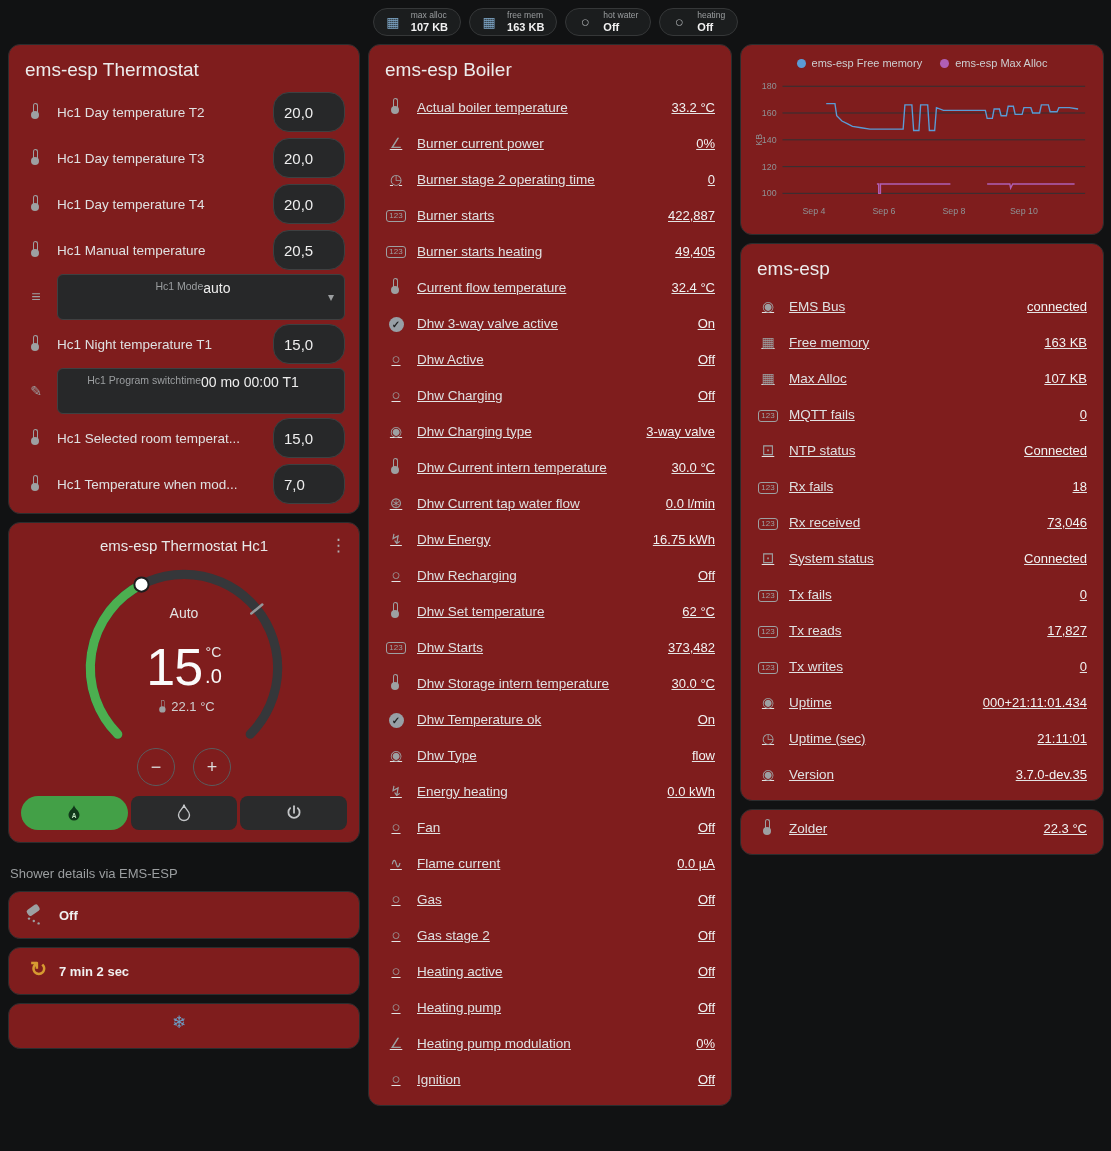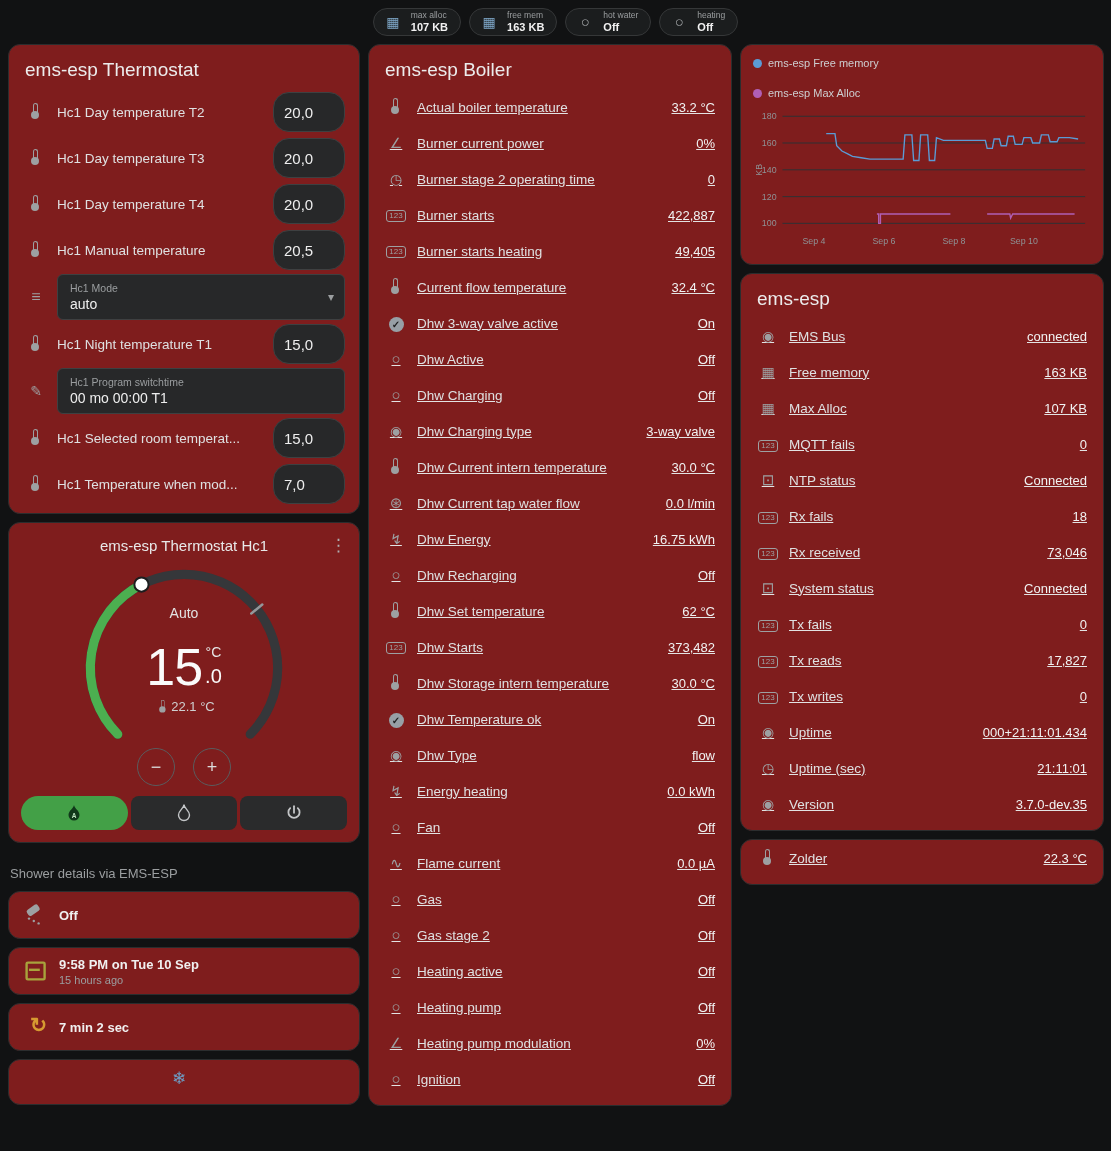--- a/index.html
+++ b/index.html
@@ -62,21 +62,21 @@
   [data-icon="calendar"]::before { content:""; position:absolute; left:2px; top:2px; width:13px; height:12px;
       border:2px solid #a8a33c; border-radius:2px; }
   [data-icon="calendar"]::after  { content:""; position:absolute; left:5px; top:8px; width:9px; height:2px; background:#a8a33c; }
 
   
   .t-row { display:flex; align-items:center; min-height:46px; padding:1px 14px 1px 16px; }
   .t-label { flex:1; font-size:13.5px; color:#dfe0e1; padding-right:8px; white-space:nowrap; overflow:hidden; }
   .num-input { width:72px; height:40px; background:#272829; border:1px solid #3e4041; border-radius:16px;
                color:#eee; font-size:15px; padding:0 10px; }
   .field { flex:1; background:#272829; border:1px solid #3e4041; border-radius:6px; min-height:46px;
-           display:flex; flex-direction:column; justify-content:center; padding:5px 28px 6px 12px;
+           display:flex; flex-direction:row; justify-content:center; padding:5px 28px 6px 12px;
            position:relative; cursor:pointer; }
   .field-label { font-size:10.5px; color:#9b9ea0; margin-bottom:2px; }
   .field-value { font-size:14px; color:#eee; }
   .caret { position:absolute; right:10px; top:50%; transform:translateY(-50%); color:#9b9ea0; font-size:12px; }
   .caret::before { content:"▾"; }
   .rows-pad { padding-bottom:6px; }
 
   
   .dial-title { position:relative; text-align:center; padding:14px 16px 0; font-size:15px; color:#e8e8e8; }
   .kebab { position:absolute; right:12px; top:12px; color:#aeb0b2; font-size:17px; cursor:pointer; }
@@ -117,21 +117,21 @@
   .partial-card { height:46px; display:flex; justify-content:center; padding-top:10px; cursor:pointer; }
 
   
   .e-row { display:flex; align-items:center; height:36px; padding:0 16px; cursor:pointer;text-decoration:underline; }
   .e-label { flex:1; font-size:13.5px; color:#dfe0e1; white-space:nowrap; overflow:hidden; text-overflow:ellipsis; }
   .e-value { font-size:13px; color:#f1f2f2; margin-left:8px; white-space:nowrap; }
   .rows-bpad { padding-bottom:8px; }
 
   
   .chart-card { padding:8px 12px 6px; }
-  .legend { display:flex; justify-content:space-between; gap:18px; padding:4px 0 4px;flex-direction:column; }
+  .legend { display:flex; justify-content:center; gap:18px; padding:4px 0 4px; }
   .legend-item { display:flex; align-items:center; gap:6px; font-size:11px; color:#cdced0; cursor:pointer; }
   .legend-dot { width:9px; height:9px; border-radius:50%; display:inline-block; background:#555; }
   .memchart { width:100%; display:block; }
   .memchart .grid { stroke:#2e3134; stroke-width:1; }
   .memchart .ytick, .memchart .xtick, .memchart .ylab { fill:#8f9396; font-size:9px; font-family:"Liberation Sans",sans-serif; }
   .memchart .ytick { text-anchor:end; }
   .memchart .xtick, .memchart .ylab { text-anchor:middle; }
 </style>
 </head>
 <body>
@@ -301,27 +301,20 @@
     <div class="entity-cards">
 
         <section class="card mini-card">
           <span class="row-icon" data-icon="shower"></span>
           <span class="mini-text">
             <span class="mini-primary">Off</span>
 
           </span>
         </section>
 
-        <section class="card mini-card">
-          <span class="row-icon" data-icon="calendar"></span>
-          <span class="mini-text">
-            <span class="mini-primary">9:58 PM on Tue 10 Sep</span>
-            <span class="mini-secondary">15 hours ago</span>
-          </span>
-        </section>
 
         <section class="card mini-card">
           <span class="row-icon" data-icon="timer"></span>
           <span class="mini-text">
             <span class="mini-primary">7 min 2 sec</span>
 
           </span>
         </section>
       </div>
 

